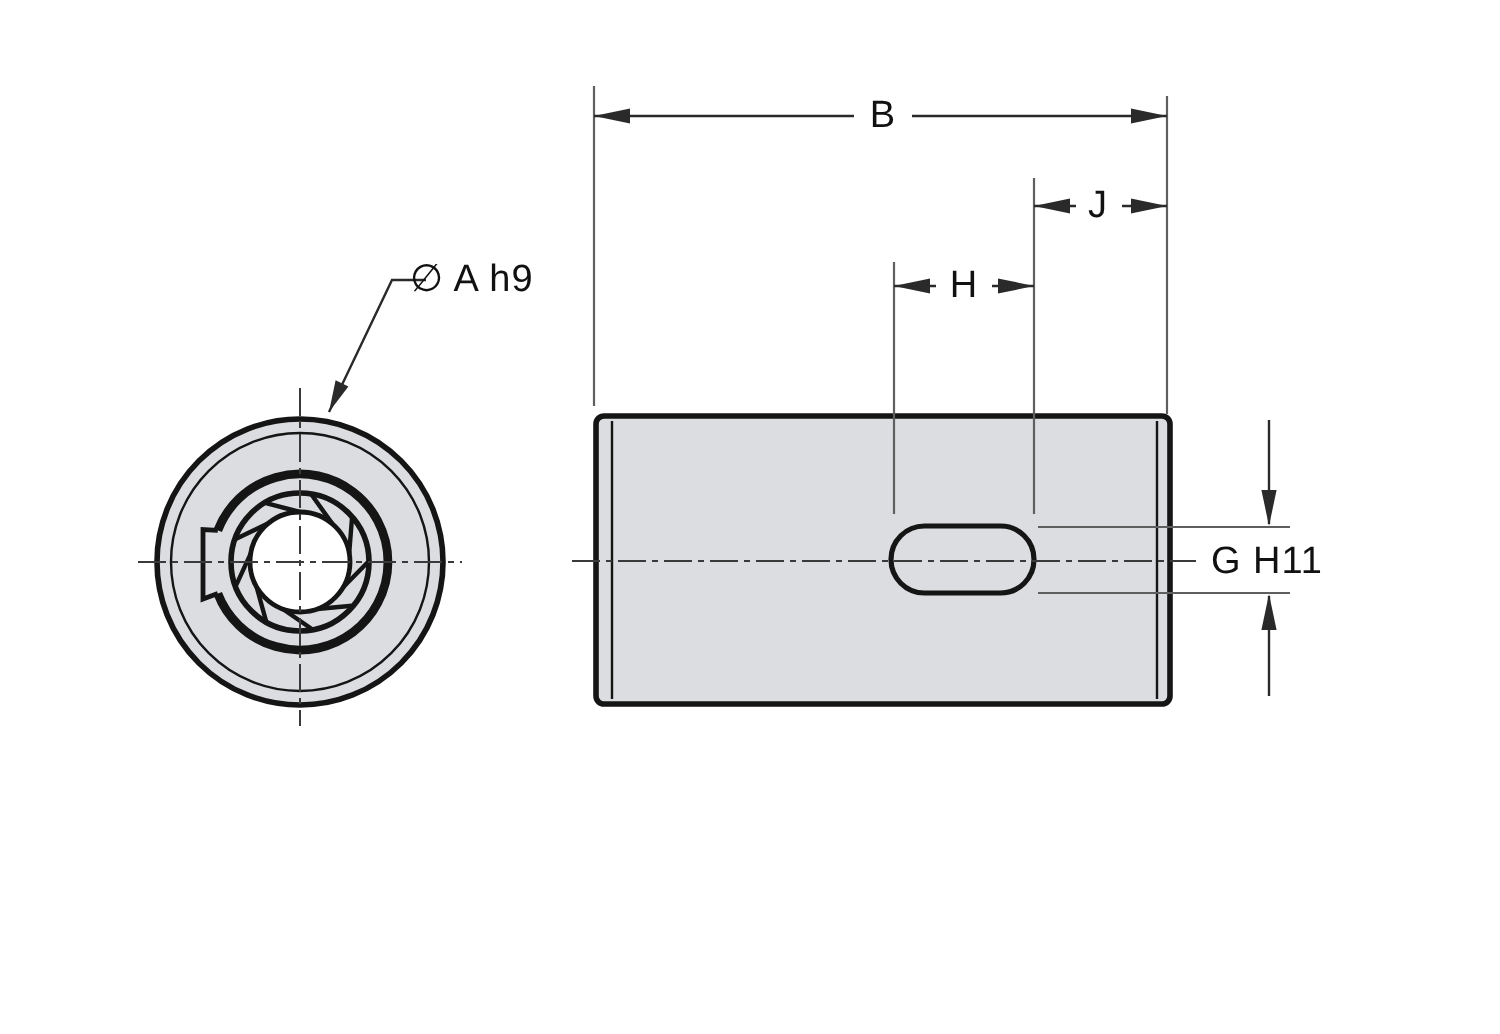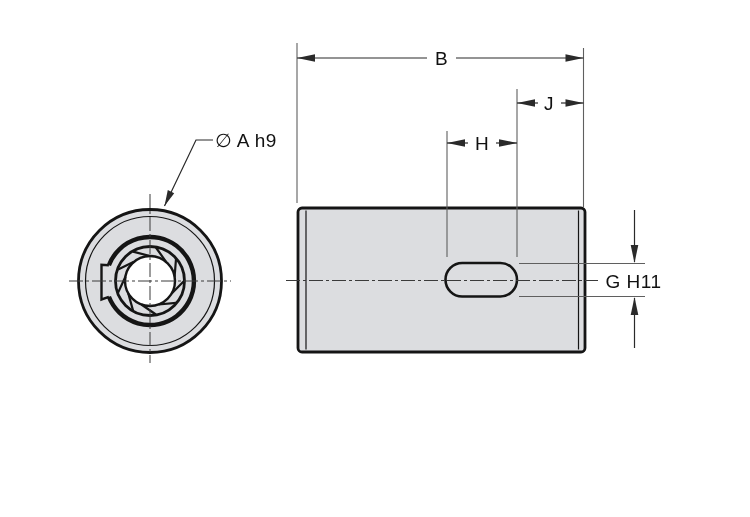--- a/index.html
+++ b/index.html
@@ -116,15 +116,15 @@
         <polyline class="dim" points="213,140 196,140 164.5,206"></polyline>
         <polygon class="arrow" points="164.5,206 167.8,190.1 174.2,193.2"></polygon>
       </g>
     </g>
   </svg>
 
   <div class="lbl" style="left:441.5px;top:57.5px;">B</div>
   <div class="lbl" style="left:549px;top:102.5px;">J</div>
   <div class="lbl" style="left:482px;top:142.5px;">H</div>
   <div class="lbl" style="left:633.5px;top:281px;">G H11</div>
-  <div class="lbl left-anchor" style="left:215px;top:139.5px;">∅ A h9</div>
+  <div class="lbl left-anchor" style="left:205px;top:139.5px;">∅ A h9</div>
 
 </div>
 
 </body></html>

